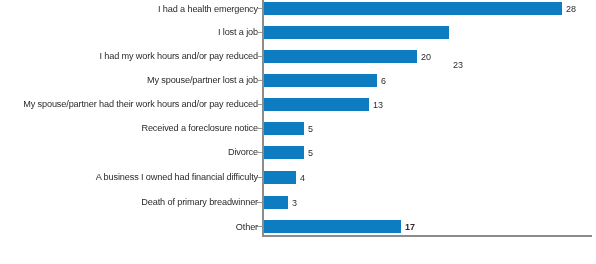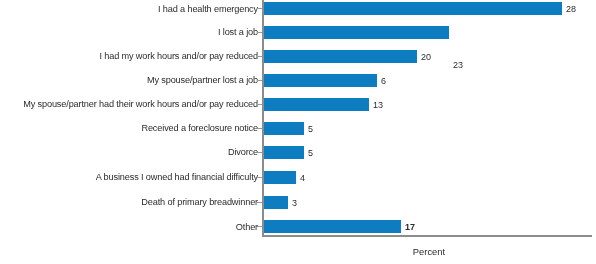--- a/index.html
+++ b/index.html
@@ -181,15 +181,14 @@
     <div class="bar-row" style="top:196px;">
       <div class="bar" style="width: 24px; background: rgb(13, 124, 192);"></div>
       <div class="bar-value" style="left: 28px; color: rgb(43, 43, 43);">3</div>
     </div>
     <div class="bar-row" style="top:220px;">
       <div class="bar" style="width: 137px; background: rgb(13, 124, 192);"></div>
       <div class="bar-value" style="left: 141px; color: rgb(43, 43, 43); font-weight: bold;">17</div>
     </div>
   </div>
 
-  <div class="x-title">Percent</div>
 
 </div>
 
 </body></html>

